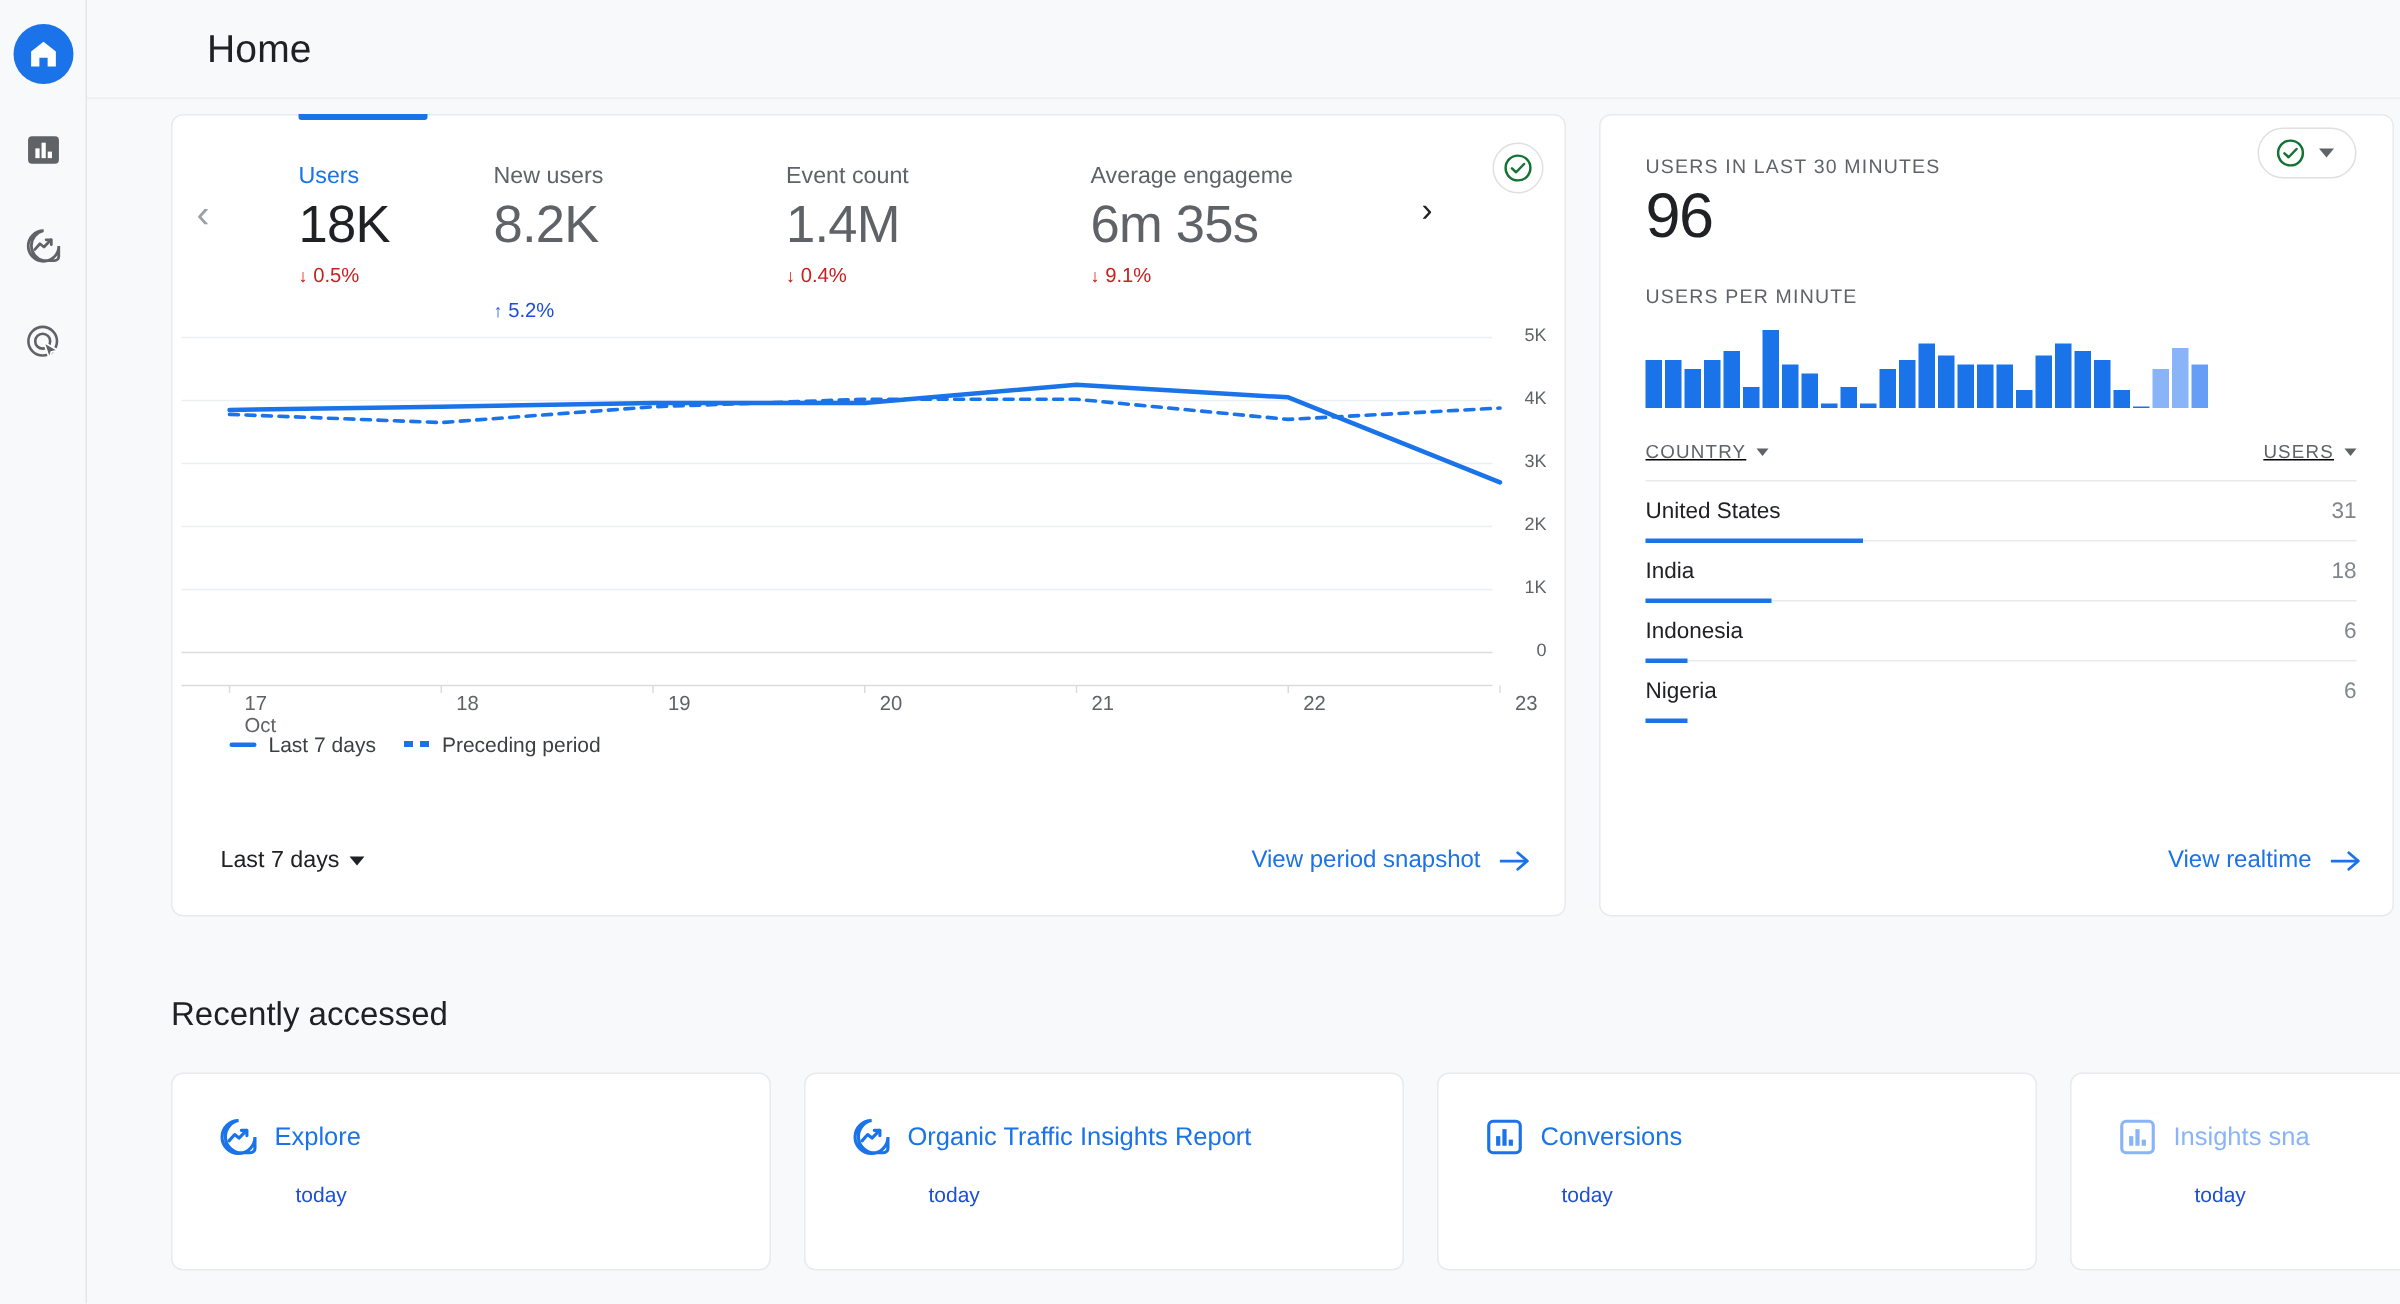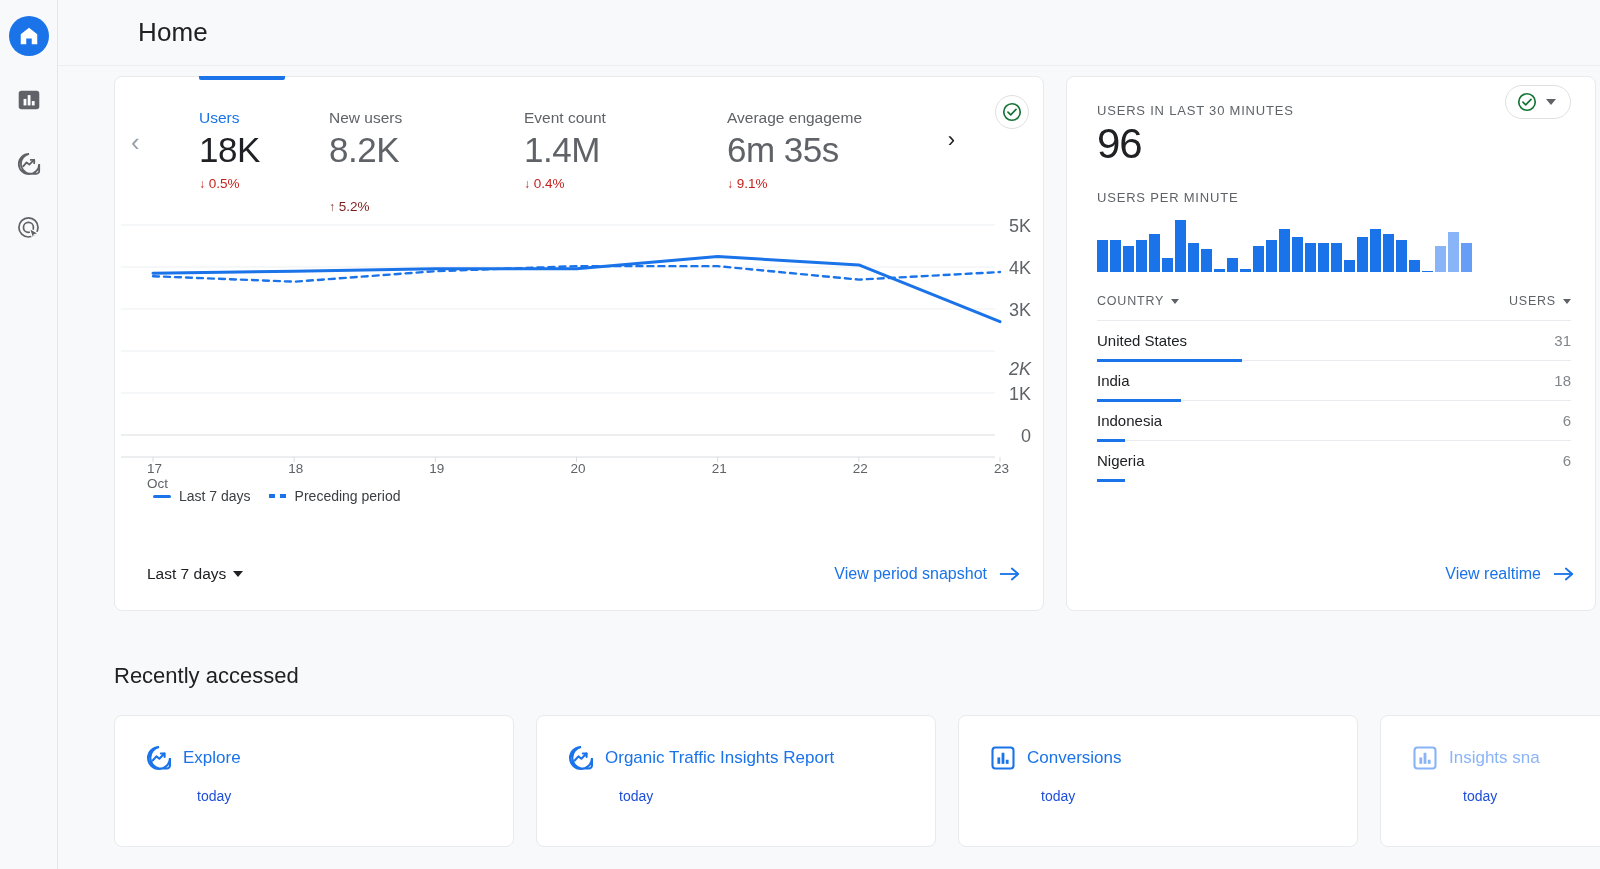--- a/index.html
+++ b/index.html
@@ -72,36 +72,36 @@
   .arrow-right { right: 88px; color: #202124; font-size: 22px; }
 
   .metric { width: 200px; padding-left: 0; }
   .metric:nth-child(2) { margin-left: 64px; }
   .metric-label { font-size: 15.5px; color: #5f6368; margin-bottom: 2px; white-space: nowrap; }
   .metric.active .metric-label { color: #1a73e8; font-weight: 500; }
   .metric-value { font-size: 35px; color: #5f6368; font-weight: 400; line-height: 1.2; letter-spacing: -0.5px; }
   .metric.active .metric-value { color: #202124; }
   .metric-delta { font-size: 13.5px; margin-top: 5px; font-weight: 500; }
   .metric-delta.down { color: #c5221f; }
-  .metric-delta.up { color: #7f1d1d; margin-top: 28px; }
+  .metric-delta.up { color: #1d4ed8; margin-top: 28px; }
   .delta-arrow { font-size: 12px; }
 
   .badge-check {
     position: absolute; top: 18px; right: 14px;
     width: 34px; height: 34px; border-radius: 50%;
     border: 1px solid #e0e0e0; background:#fff;
     display: flex; align-items: center; justify-content: center;
   }
 
   
   .chart-wrap { position: relative; margin: 0 0 0 0; height: 265px; }
   .chart-svg { display: block; }
   .y-labels { position: absolute; right: 12px; top: 0; width: 46px; height: 240px; }
-  .y-lab { position: absolute; right: 0; font-size: 18px; color: #5f6368; text-align: left; }
-  .x-labels { position: absolute; left: 0; top: 238px; width: 100%; height: 44px; }
+  .y-lab { position: absolute; right: 0; font-size: 12px; color: #5f6368; text-align: left; }
+  .x-labels { position: absolute; left: 16px; top: 238px; width: 100%; height: 44px; }
   .x-lab { position: absolute; font-size: 13.5px; color: #5f6368; }
   .x-lab .sub { display: block; font-size: 13.5px; color: #5f6368; }
 
   .legend { display: flex; align-items: center; gap: 18px; padding: 6px 0 0 38px; }
   .legend-item { display: flex; align-items: center; gap: 8px; font-size: 14px; color: #3c4043; }
   .legend-solid { width: 18px; height: 3px; background: #1a73e8; border-radius: 2px; }
   .legend-dash { width: 18px; height: 4px;
     background: repeating-linear-gradient(to right,#1a73e8 0 6px, transparent 6px 11px); }
 
   .card-footer {
@@ -130,21 +130,21 @@
   .rt-caret { width:0;height:0;border-left:5px solid transparent;border-right:5px solid transparent;border-top:6px solid #5f6368;}
 
   .sparkbars { display: flex; align-items: flex-end; gap: 2px; height: 55px;
                padding: 0 0 0 30px; margin-top: 12px; }
   .sbar { width: 11px; background: #1a73e8; }
   .sbar.faded { background: #669df6; }
   .sbar.faded2 { background: #8ab4f8; }
 
   .rt-table { margin: 22px 24px 0 30px; }
   .rt-thead { display: flex; justify-content: space-between; align-items: flex-end;
-              padding-bottom: 12px; border-bottom: 1px solid #e8eaed; }
+              padding-bottom: 12px; border-bottom: 1px solid #e8eaed; text-decoration: underline; }
   .th { font-size: 12.5px; letter-spacing: .8px; color: #5f6368; font-weight: 500;
         display: flex; align-items: center; gap: 7px; cursor: pointer; }
   .th-caret { width:0;height:0;border-left:4px solid transparent;border-right:4px solid transparent;border-top:5px solid #5f6368;}
   .rt-row { position: relative; padding: 11px 0 11px 0; border-bottom: 1px solid #e8eaed;
             display: flex; justify-content: space-between; align-items: flex-end; }
   .rt-country { font-size: 15px; color: #202124; }
   .rt-users { font-size: 15px; color: #80868b; }
   .rt-bar { position: absolute; left: 0; bottom: -1.5px; height: 3px; background: #1a73e8; }
 
   .rt-footer { position: absolute; bottom: 0; left: 0; right: 0; height: 72px;
@@ -275,21 +275,21 @@
                 <line x1="743.8333333333334" x2="743.8333333333334" y1="240" y2="246" stroke="#dadce0" stroke-width="1"></line>
                 <line x1="885" x2="885" y1="240" y2="246" stroke="#dadce0" stroke-width="1"></line>
                 <polyline points="38,56.29999999999998 179.16666666666666,54.19999999999999 320.3333333333333,51.67999999999998 461.5,51.67999999999998 602.6666666666666,39.5 743.8333333333334,47.89999999999998 885,104.6" fill="none" stroke="#1a73e8" stroke-width="3" stroke-linejoin="round" stroke-linecap="round"></polyline>
                 <polyline points="38,59.24000000000001 179.16666666666666,64.70000000000002 320.3333333333333,54.19999999999999 461.5,49.16 602.6666666666666,49.16 743.8333333333334,62.599999999999994 885,55.03999999999999" fill="none" stroke="#1a73e8" stroke-width="2.4" stroke-linejoin="round" stroke-linecap="round" stroke-dasharray="6,5"></polyline>
               </svg>
 
             <div class="y-labels" id="y-labels">
                 <div class="y-lab" style="top: -1px;">5K</div>
                 <div class="y-lab" style="top: 41px;">4K</div>
                 <div class="y-lab" style="top: 83px;">3K</div>
-                <div class="y-lab" style="top: 142px; font-style: italic;">2K</div>
+                <div class="y-lab" style="top: 125px;">2K</div>
                 <div class="y-lab" style="top: 167px;">1K</div>
                 <div class="y-lab" style="top: 209px;">0</div>
               </div>
             <div class="x-labels" id="x-labels">
                 <div class="x-lab" style="left: 32px; top: 6px;">17<span class="sub">Oct</span></div>
                 <div class="x-lab" style="left: 173.167px; top: 6px;">18</div>
                 <div class="x-lab" style="left: 314.333px; top: 6px;">19</div>
                 <div class="x-lab" style="left: 455.5px; top: 6px;">20</div>
                 <div class="x-lab" style="left: 596.667px; top: 6px;">21</div>
                 <div class="x-lab" style="left: 737.833px; top: 6px;">22</div>

